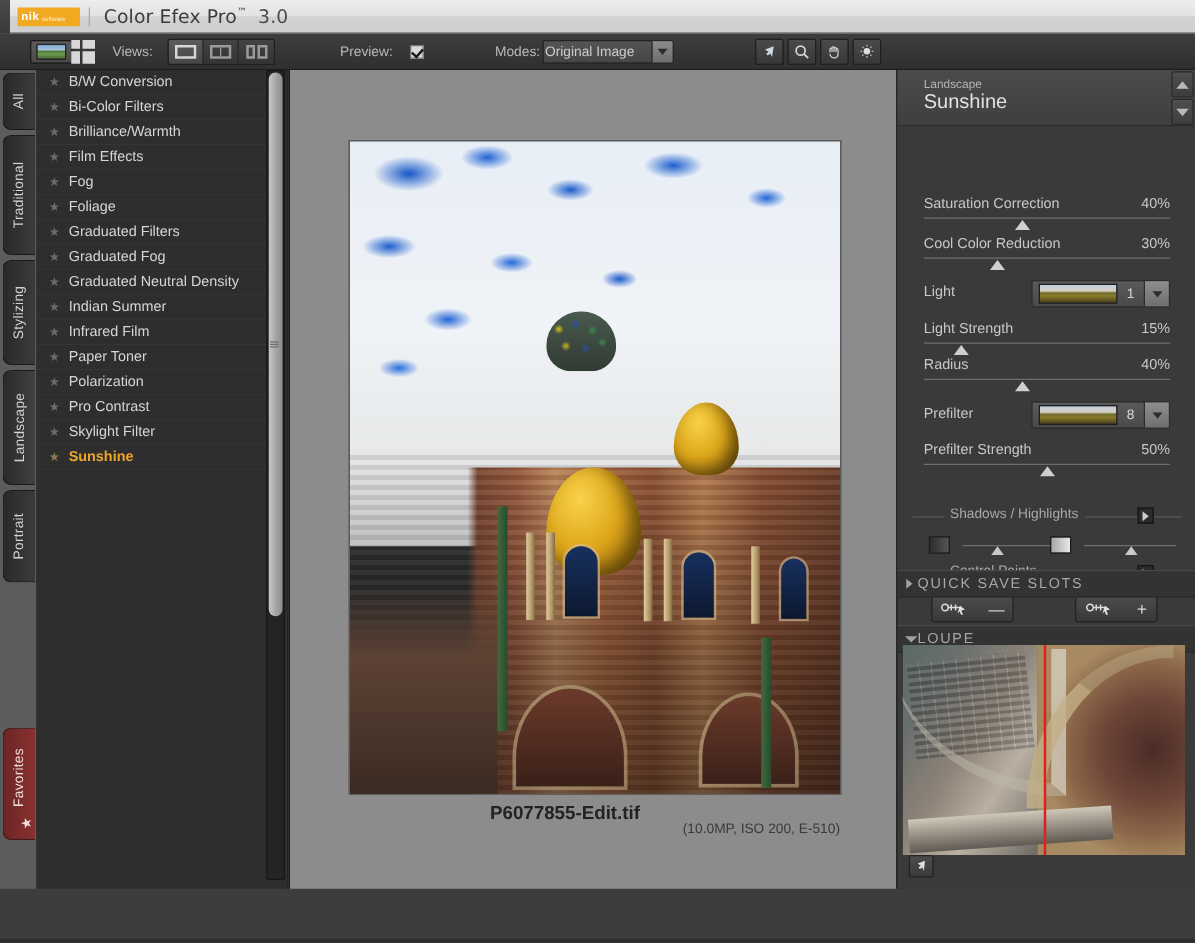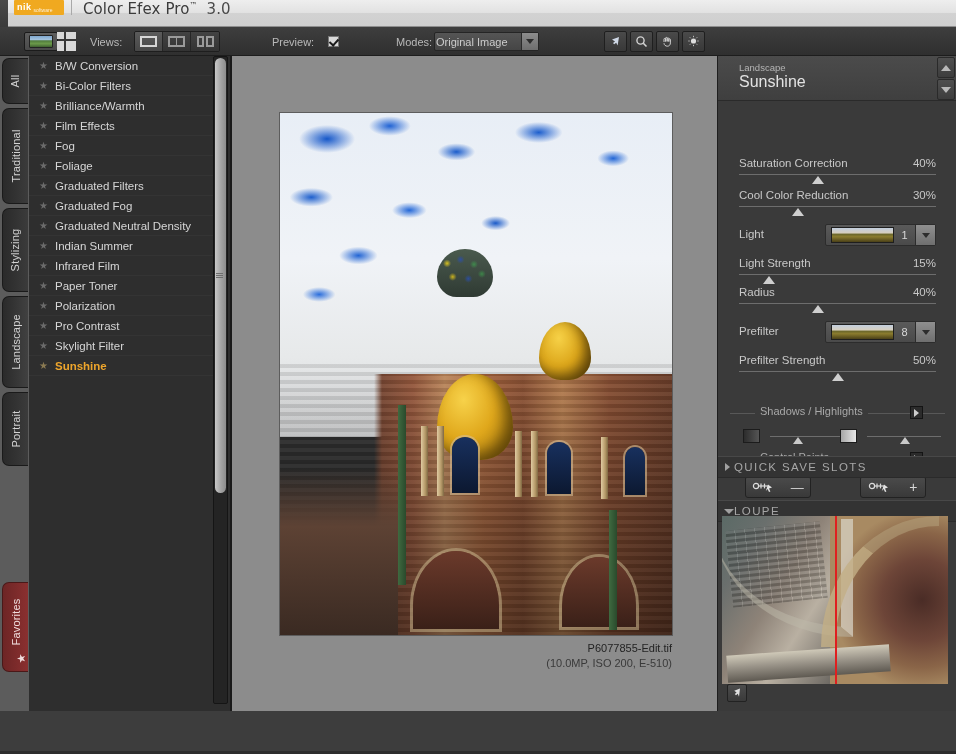--- a/index.html
+++ b/index.html
@@ -10,21 +10,21 @@
     overflow: hidden;
     -webkit-font-smoothing: antialiased;
   }
   #app { position: relative; width: 956px; height: 754px; background: #3d3d3d; }
 
   
   .titlebar {
     position: absolute; left: 0; top: 0; width: 956px; height: 27px;
     background: linear-gradient(to bottom, #eeeeee 0%, #e2e2e2 48%, #d2d2d2 52%, #cfcfcf 100%);
     border-bottom: 1px solid #8e8e8e;
-    display: flex; 
+    display: flex; align-items: center;
   }
   .title-left-cap {
     position: absolute; left: 0; top: 0; width: 8px; height: 27px;
     background: linear-gradient(to bottom, #4a4a4a, #3a3a3a);
   }
   .nik-logo {
     margin-left: 14px; width: 50px; height: 15px;
     background: #f0a920; border-radius: 1px;
     display: flex; align-items: center; justify-content: flex-start;
     position: relative; overflow: hidden;
@@ -171,21 +171,21 @@
     position: absolute; left: 231px; top: 56px; width: 486px; height: 655px;
     background: #8c8c8c; border-left: 1px solid #1a1a1a;
     overflow: hidden;
   }
   .photo-frame {
     position: absolute; left: 47px; top: 56px; width: 394px; height: 524px;
     border: 1px solid #5d5d5d; overflow: hidden; background: #333;
   }
   .caption {
     position: absolute; left: 0; top: 586px; width: 440px;
-    text-align: right; font-size: 11px; color: #232323; font-weight: normal;
+    text-align: center; font-size: 15px; color: #232323; font-weight: bold;
   }
   .caption2 {
     position: absolute; left: 0; top: 601px; width: 440px;
     text-align: right; font-size: 11px; color: #3a3a3a; font-weight: normal;
   }
 
   
   .ph { position: absolute; inset: 0; }
   .sky {
     position: absolute; left: 0; top: 0; width: 100%; height: 62%;

